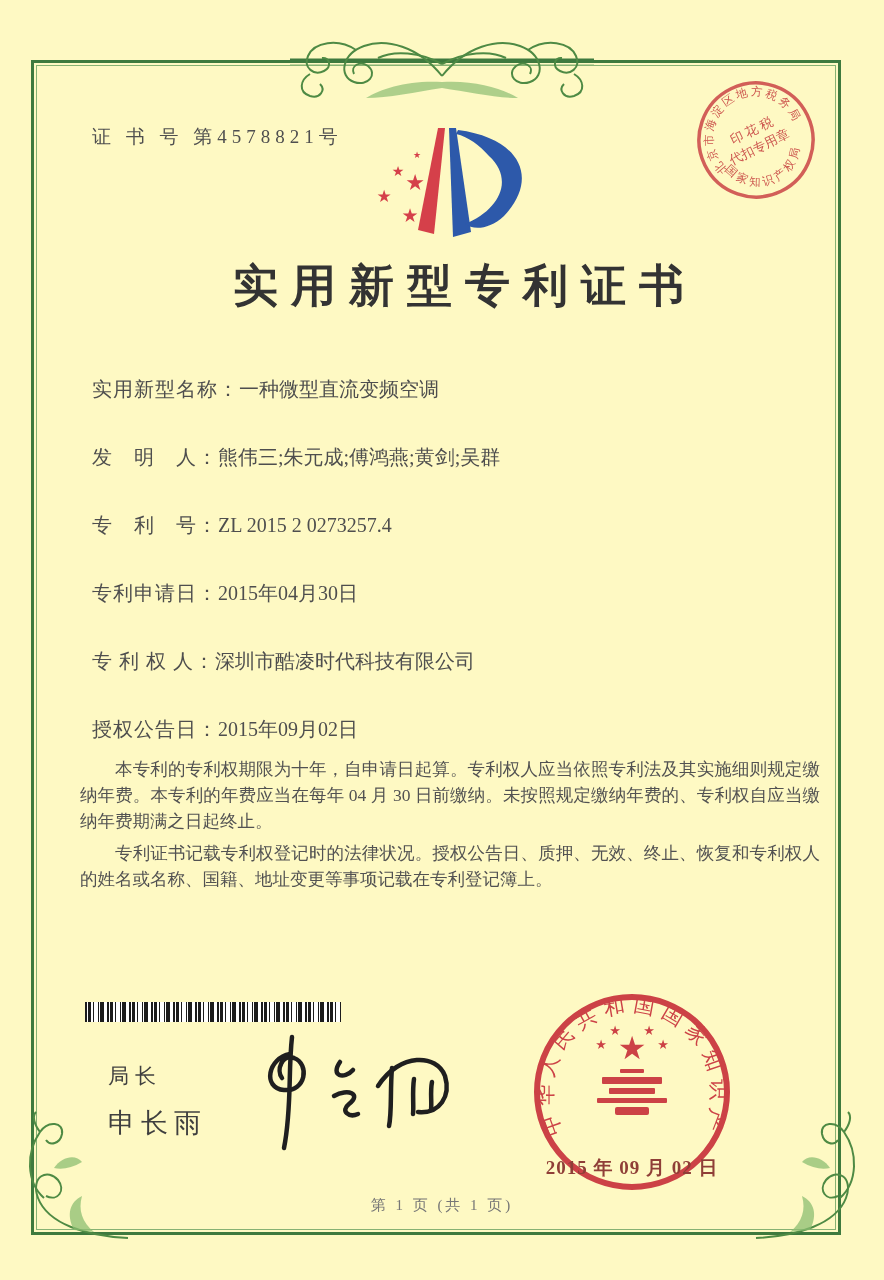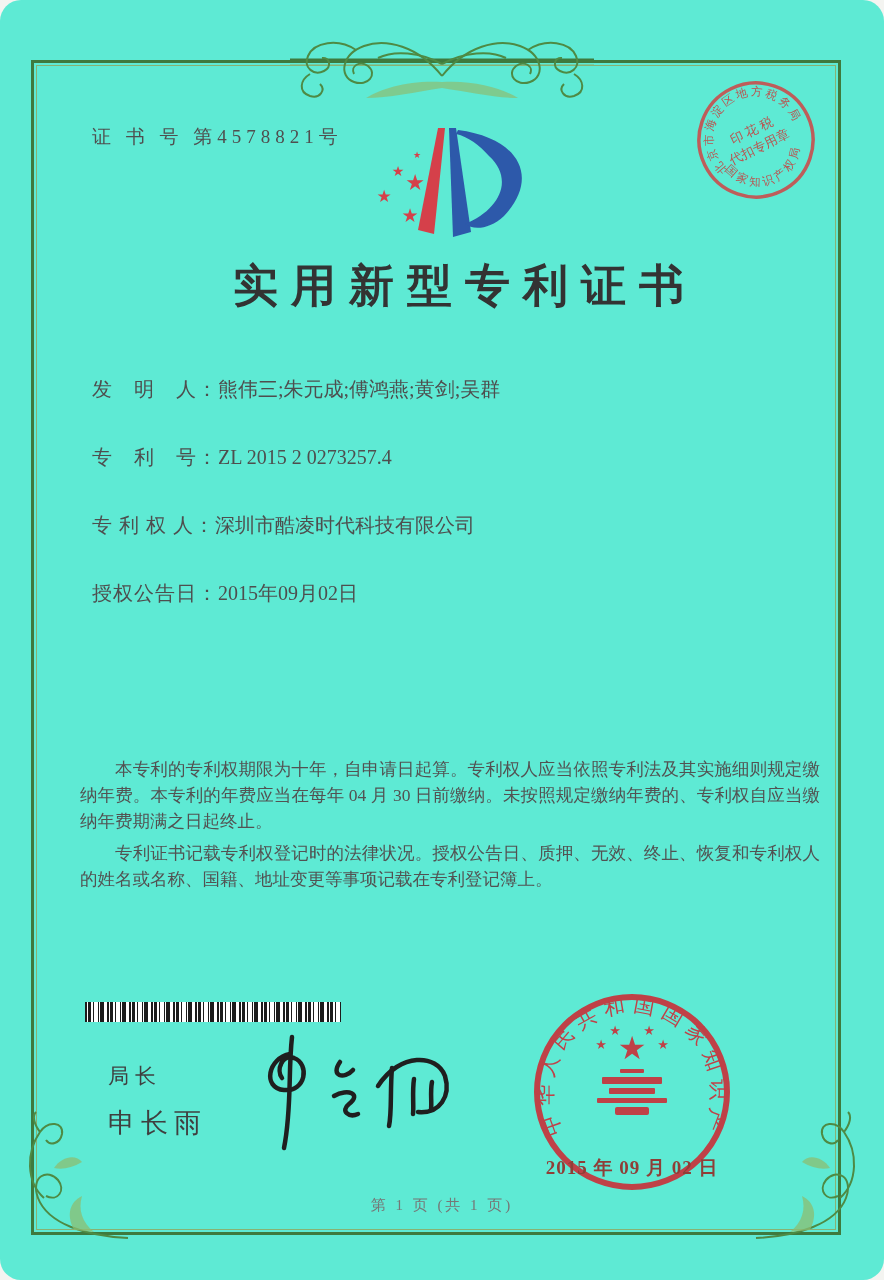--- a/index.html
+++ b/index.html
@@ -2,21 +2,21 @@
 <html><head>
 <meta charset="utf-8">
 <style>
   * { margin:0; padding:0; box-sizing:border-box; }
   body {
     background:#f4f4f1;
     font-family:"Liberation Serif","DejaVu Serif",serif;
   }
   .page {
     position:relative; width:884px; height:1280px; margin:0 auto;
-    background:#5eead4; overflow:hidden;border-radius:21px;
+    background:#fef9c3; overflow:hidden;
   }
   
   .frame {
     position:absolute; left:31px; top:60px; width:810px; height:1175px;
     border:3px solid #3e7a3e;
   }
   .frame::after {
     content:""; position:absolute; inset:2px; border:1px solid #87b273;
   }
   .ornament { position:absolute; z-index:3; }
@@ -152,24 +152,30 @@
       </text>
       <text x="78" y="72" font-size="13" text-anchor="middle">印 花 税</text>
       <text x="78" y="90" font-size="13" text-anchor="middle">代扣专用章</text>
     </g>
   </svg>
 
   <div class="title">实用新型专利证书</div>
 
   <div class="fields">
     <div class="field-row">
+      <span class="lbl">实用新型名称：</span><span class="val">一种微型直流变频空调</span>
+    </div>
+    <div class="field-row">
       <span class="lbl">发　明　人：</span><span class="val">熊伟三;朱元成;傅鸿燕;黄剑;吴群</span>
     </div>
     <div class="field-row">
       <span class="lbl">专　利　号：</span><span class="val">ZL 2015 2 0273257.4</span>
+    </div>
+    <div class="field-row">
+      <span class="lbl">专利申请日：</span><span class="val">2015年04月30日</span>
     </div>
     <div class="field-row">
       <span class="lbl">专 利 权 人：</span><span class="val">深圳市酷凌时代科技有限公司</span>
     </div>
     <div class="field-row">
       <span class="lbl">授权公告日：</span><span class="val">2015年09月02日</span>
     </div>
   </div>
 
   <div class="body-text">

